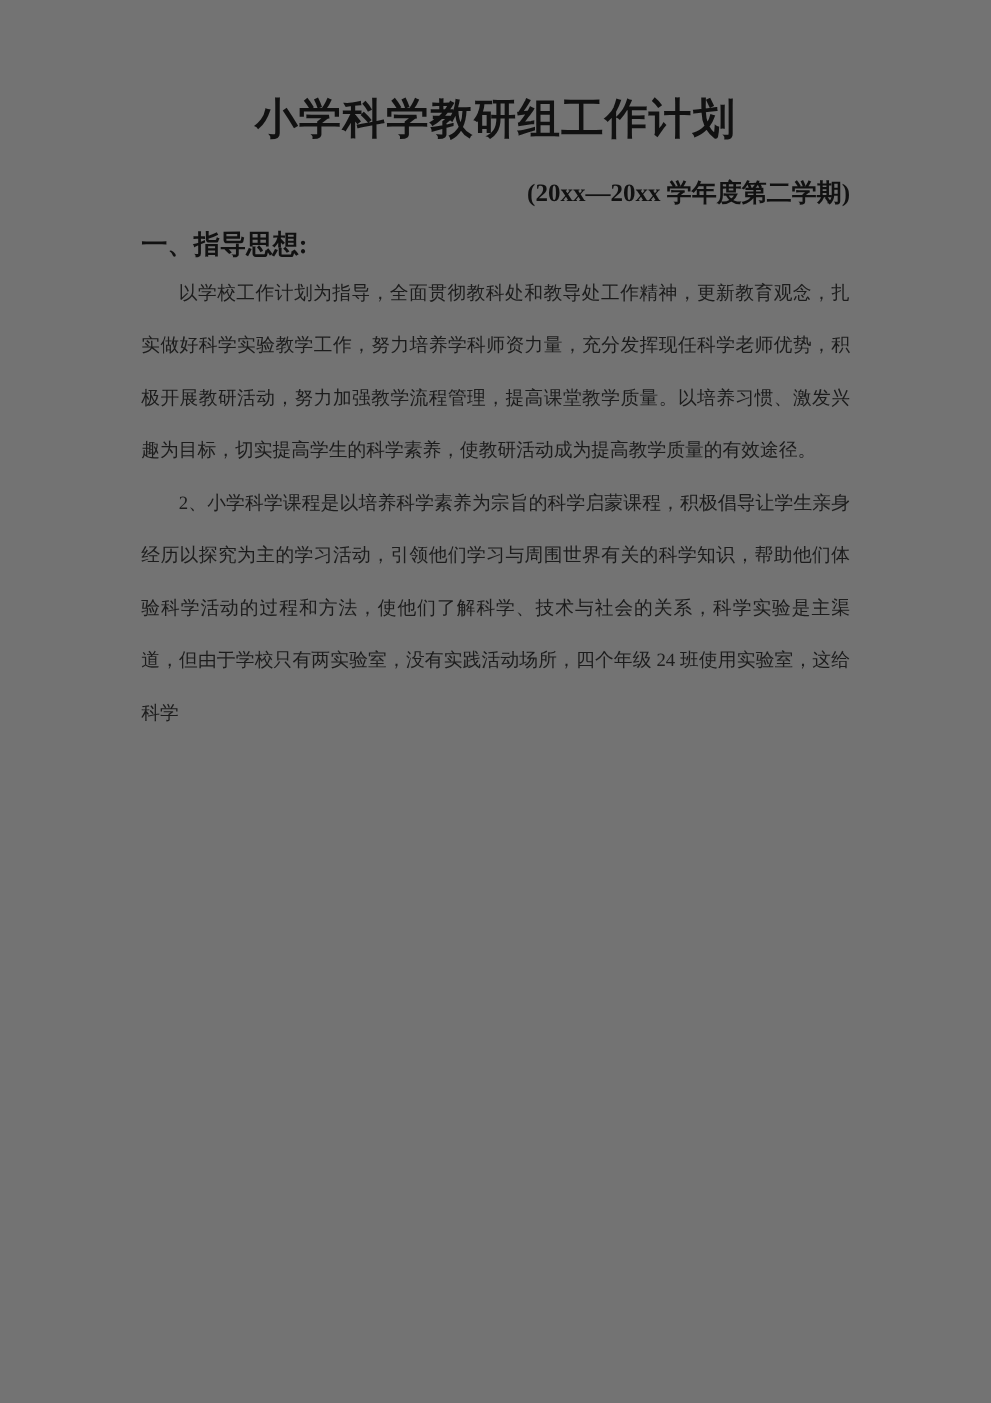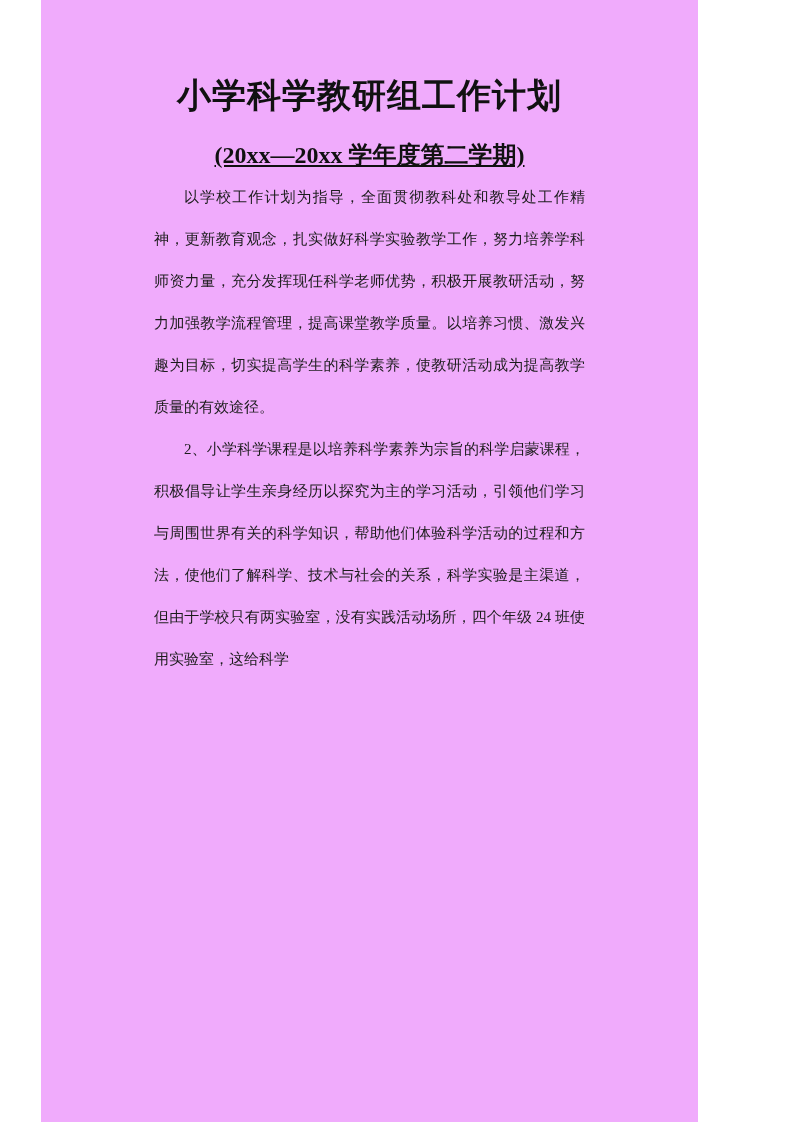--- a/index.html
+++ b/index.html
@@ -2,47 +2,45 @@
 <html><head>
 <meta charset="utf-8">
 <style>
   html, body {
     margin: 0;
     padding: 0;
     background: #ffffff;
   }
   .page {
     position: relative;
-    width: 657px;
+    width: 793px;
     height: 1122px;
-    background: #f0abfc;
+    background: #737373;
     overflow: hidden;
     font-family: "Liberation Serif", "DejaVu Serif", serif;
     color: #1c1c1c;
     box-sizing: border-box;
-    margin-left: 41px;
   }
   .doc-title {
     margin: 70px 100px 0 100px;
     text-align: center;
     font-size: 34px;
     line-height: 50px;
     font-weight: bold;
     letter-spacing: 1px;
     font-family: "Liberation Sans", "DejaVu Sans", sans-serif;
     color: #111111;
   }
   .doc-subtitle {
     margin: 14px 113px 0 113px;
-    text-align: center;
-    font-size: 24px;
+    text-align: right;
+    font-size: 20px;
     line-height: 42px;
     font-weight: bold;
     color: #111111;
-    text-decoration: underline;
   }
   .content {
     margin: 0 113px;
   }
   .sec-heading {
     margin: 0;
     font-size: 21px;
     line-height: 38px;
     font-weight: bold;
     color: #111111;
@@ -61,20 +59,21 @@
 <body>
 
 <div class="page">
 
   <h1 class="doc-title">小学科学教研组工作计划</h1>
 
   <h2 class="doc-subtitle">(20xx—20xx 学年度第二学期)</h2>
 
   <div class="content">
 
+    <h3 class="sec-heading">一、指导思想:</h3>
 
     <p class="body-para">以学校工作计划为指导，全面贯彻教科处和教导处工作精神，更新教育观念，扎实做好科学实验教学工作，努力培养学科师资力量，充分发挥现任科学老师优势，积极开展教研活动，努力加强教学流程管理，提高课堂教学质量。以培养习惯、激发兴趣为目标，切实提高学生的科学素养，使教研活动成为提高教学质量的有效途径。</p>
 
 
 
     <p class="body-para">2、小学科学课程是以培养科学素养为宗旨的科学启蒙课程，积极倡导让学生亲身经历以探究为主的学习活动，引领他们学习与周围世界有关的科学知识，帮助他们体验科学活动的过程和方法，使他们了解科学、技术与社会的关系，科学实验是主渠道，但由于学校只有两实验室，没有实践活动场所，四个年级 24 班使用实验室，这给科学</p>
 
   </div>
 
 </div>

